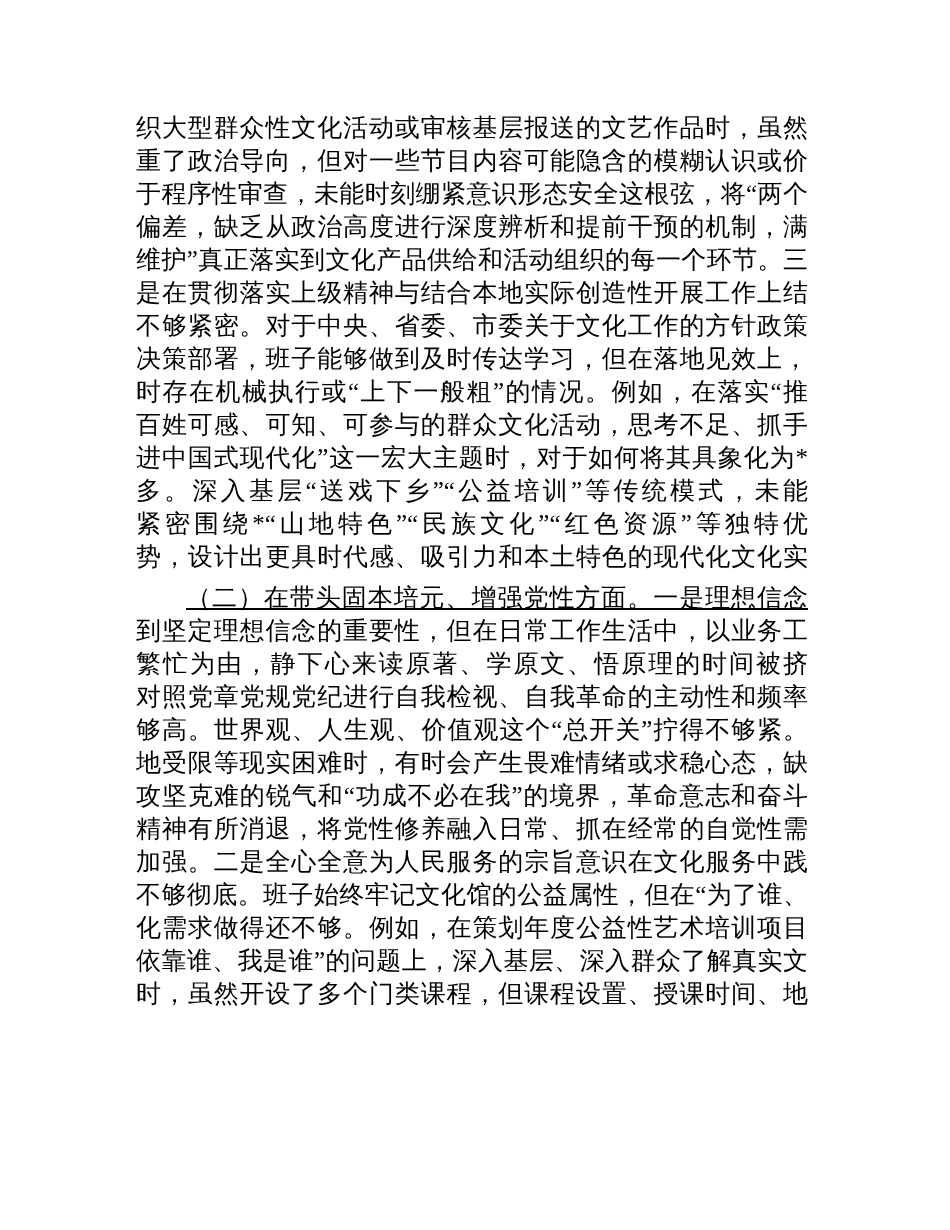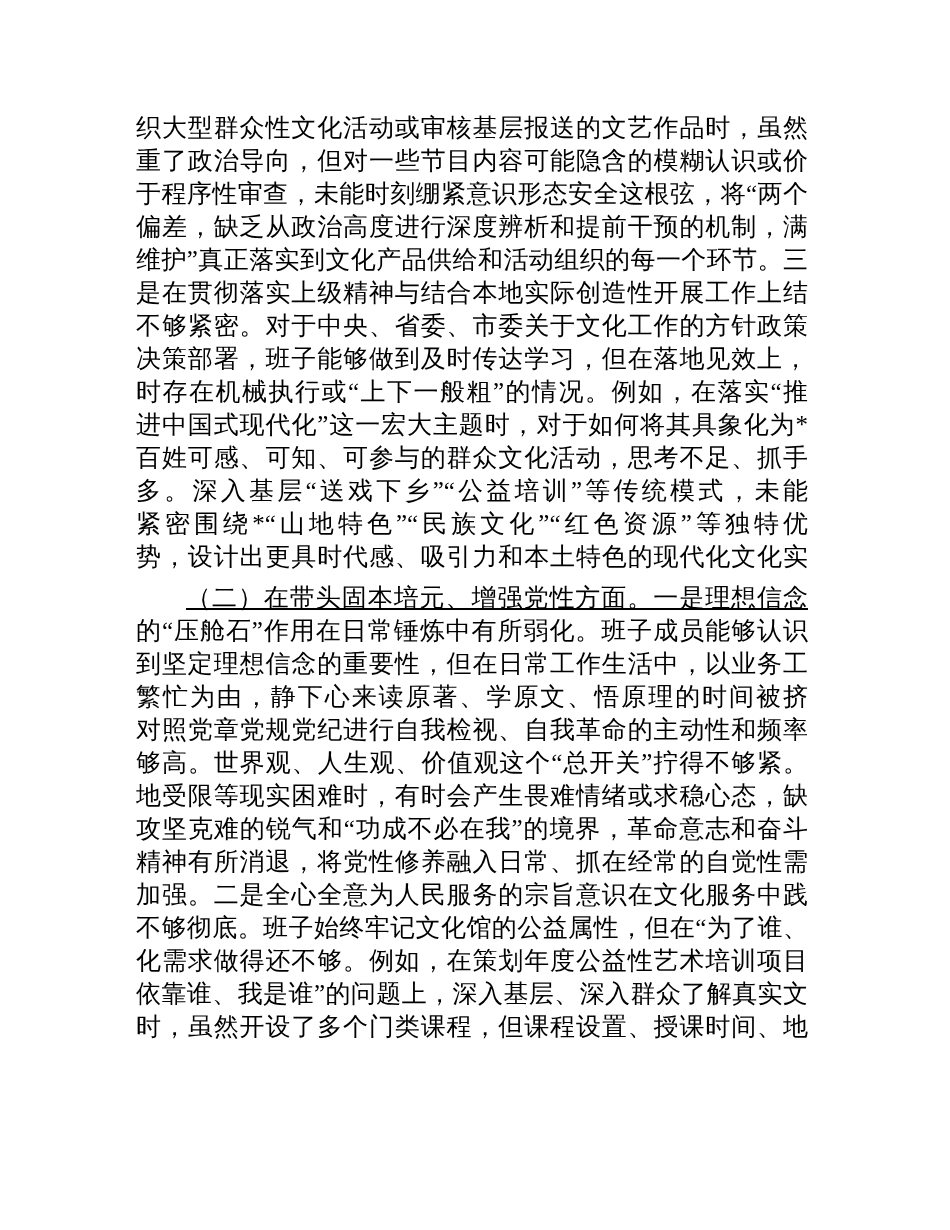--- a/index.html
+++ b/index.html
@@ -43,29 +43,28 @@
       <div class="para">
         <div class="line j">织大型群众性文化活动或审核基层报送的文艺作品时，虽然注</div>
         <div class="line j">重了政治导向，但对一些节目内容可能隐含的模糊认识或价值</div>
         <div class="line j">于程序性审查，未能时刻绷紧意识形态安全这根弦，将“两个</div>
         <div class="line j">偏差，缺乏从政治高度进行深度辨析和提前干预的机制，满足</div>
         <div class="line j">维护”真正落实到文化产品供给和活动组织的每一个环节。三</div>
         <div class="line j">是在贯彻落实上级精神与结合本地实际创造性开展工作上结合</div>
         <div class="line j">不够紧密。对于中央、省委、市委关于文化工作的方针政策和</div>
         <div class="line j">决策部署，班子能够做到及时传达学习，但在落地见效上，有</div>
         <div class="line j">时存在机械执行或“上下一般粗”的情况。例如，在落实“推</div>
+        <div class="line j">百姓可感、可知、可参与的群众文化活动，思考不足、抓手不</div>
         <div class="line j">进中国式现代化”这一宏大主题时，对于如何将其具象化为*</div>
-        <div class="line j">百姓可感、可知、可参与的群众文化活动，思考不足、抓手不</div>
         <div class="line j">多。深入基层“送戏下乡”“公益培训”等传统模式，未能</div>
         <div class="line j">紧密围绕*“山地特色”“民族文化”“红色资源”等独特优</div>
         <div class="line j">势，设计出更具时代感、吸引力和本土特色的现代化文化实践</div>
       </div>
       <div class="para gap-before">
         <div class="line j indent">（二）在带头固本培元、增强党性方面。一是理想信念</div>
-        <div class="line j">的“压舱石”作用在日常锤炼中有所弱化。班子成员能够认识</div>
         <div class="line j">到坚定理想信念的重要性，但在日常工作生活中，以业务工作</div>
         <div class="line j">繁忙为由，静下心来读原著、学原文、悟原理的时间被挤压，</div>
         <div class="line j">对照党章党规党纪进行自我检视、自我革命的主动性和频率不</div>
         <div class="line j">够高。世界观、人生观、价值观这个“总开关”拧得不够紧。</div>
         <div class="line j">地受限等现实困难时，有时会产生畏难情绪或求稳心态，缺乏</div>
         <div class="line j">攻坚克难的锐气和“功成不必在我”的境界，革命意志和奋斗</div>
         <div class="line j">精神有所消退，将党性修养融入日常、抓在经常的自觉性需要</div>
         <div class="line j">加强。二是全心全意为人民服务的宗旨意识在文化服务中践行</div>
         <div class="line j">不够彻底。班子始终牢记文化馆的公益属性，但在“为了谁、</div>
         <div class="line j">化需求做得还不够。例如，在策划年度公益性艺术培训项目</div>

